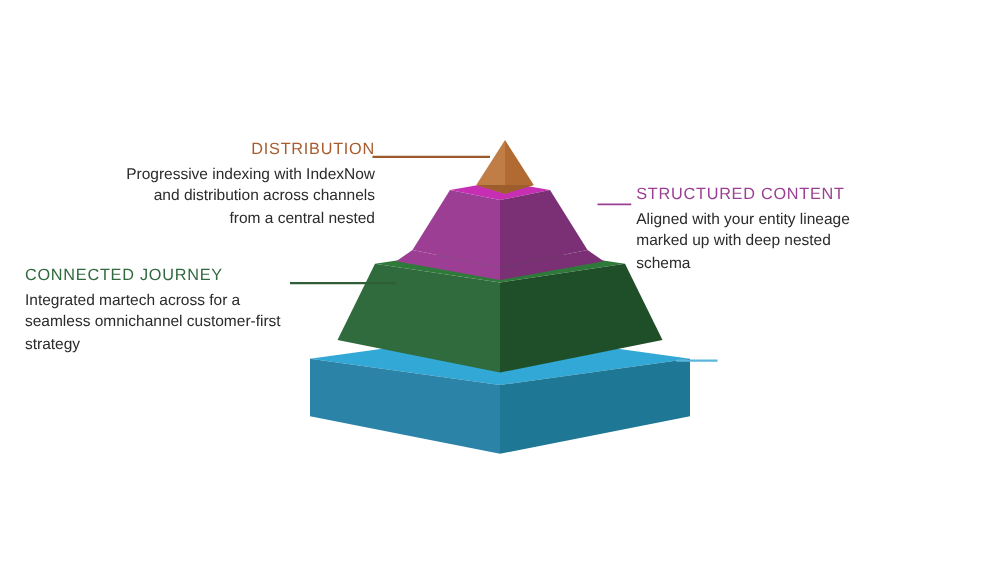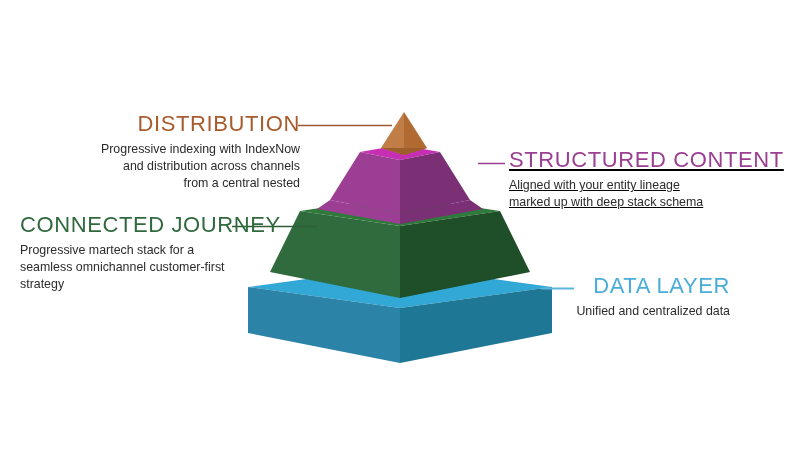--- a/index.html
+++ b/index.html
@@ -23,21 +23,21 @@
   }
   .pyramid-svg {
     position: absolute;
     left: 0;
     top: 0;
   }
   .callout {
     position: absolute;
   }
   .callout-title {
-    font-size: 22px;
+    font-size: 13px;
     letter-spacing: 0.6px;
     font-weight: 400;
     white-space: nowrap;
     line-height: 1.1;
   }
   .callout-body {
     font-size: 12.4px;
     color: #2b2b2b;
     line-height: 1.38;
     margin-top: 5px;
@@ -57,21 +57,20 @@
     width: 212px;
     text-align: left;
   }
   #callout-connected-journey .callout-title { color: #31693f; }
   
   #callout-structured-content {
     left: 509px;
     top: 148px;
     width: 195px;
     text-align: left;
-    text-decoration: underline;
   }
   #callout-structured-content .callout-title { color: #9b3f93; }
   
   #callout-data-layer {
     left: 500px;
     top: 274px;
     width: 230px;
     text-align: right;
   }
   #callout-data-layer .callout-title { color: #4aadda; }
@@ -119,26 +118,22 @@
     <line x1="541" y1="288.5" x2="574" y2="288.5" stroke="#5bb6de" stroke-width="1.8"></line>
   </svg>
 
   <div class="callout" id="callout-distribution">
     <div class="callout-title">DISTRIBUTION</div>
     <div class="callout-body">Progressive indexing with IndexNow and distribution across channels from a central nested</div>
   </div>
 
   <div class="callout" id="callout-structured-content">
     <div class="callout-title">STRUCTURED CONTENT</div>
-    <div class="callout-body">Aligned with your entity lineage marked up with deep stack schema</div>
+    <div class="callout-body">Aligned with your entity lineage marked up with deep nested schema</div>
   </div>
 
   <div class="callout" id="callout-connected-journey">
     <div class="callout-title">CONNECTED JOURNEY</div>
-    <div class="callout-body">Progressive martech stack for a seamless omnichannel customer-first strategy</div>
+    <div class="callout-body">Integrated martech across for a seamless omnichannel customer-first strategy</div>
   </div>
 
-  <div class="callout" id="callout-data-layer">
-    <div class="callout-title">DATA LAYER</div>
-    <div class="callout-body">Unified and centralized data</div>
-  </div>
 
 </div>
 
 </body></html>

